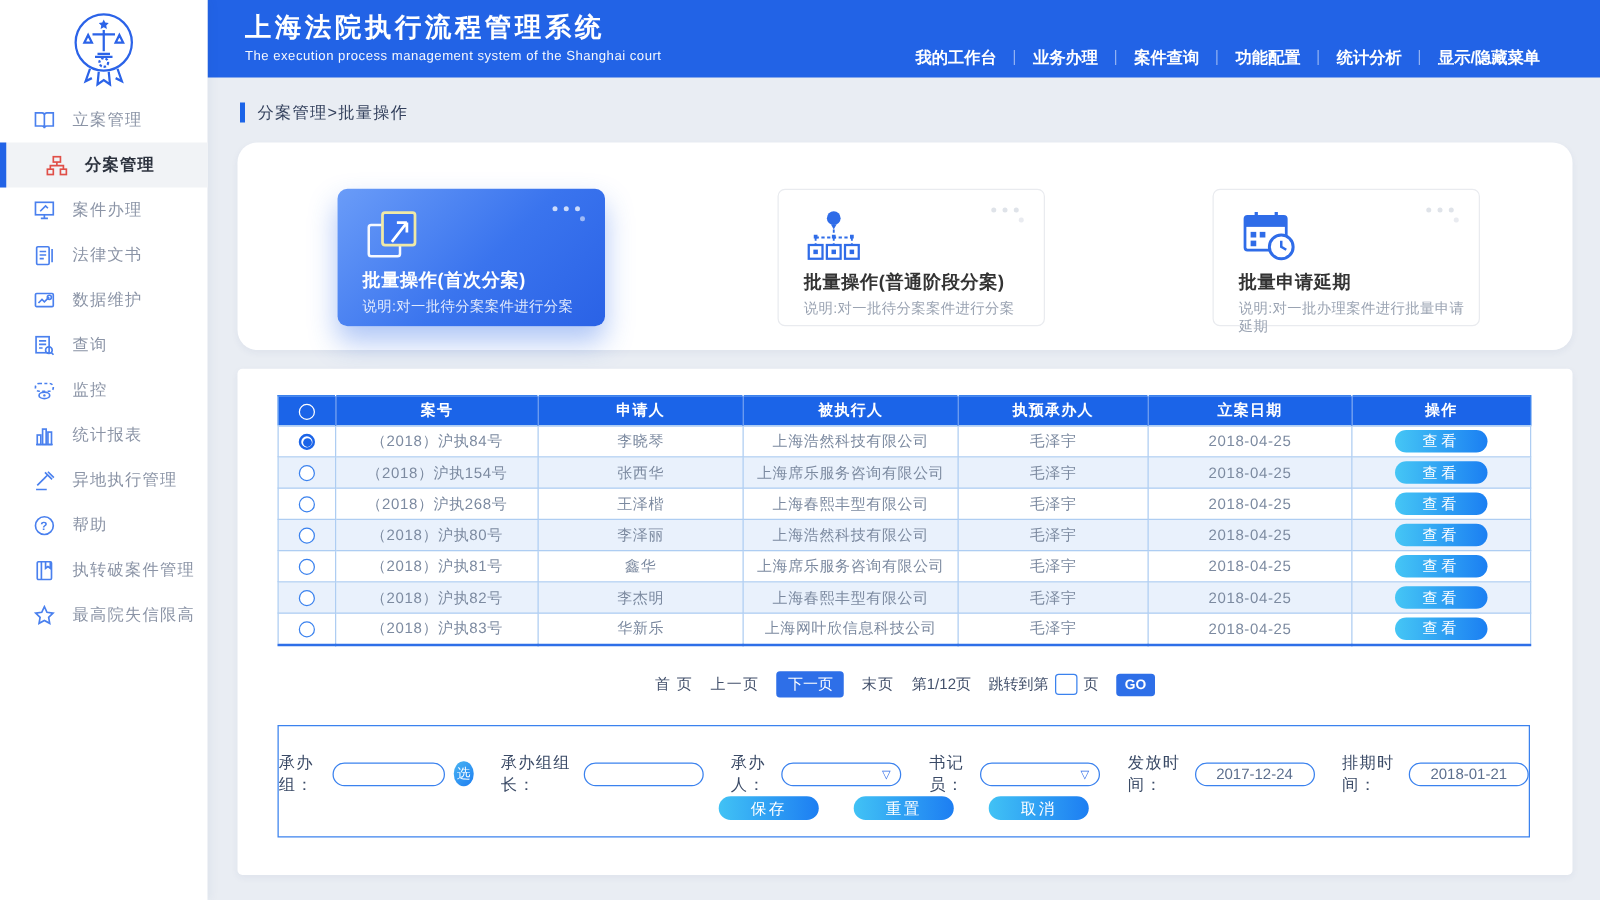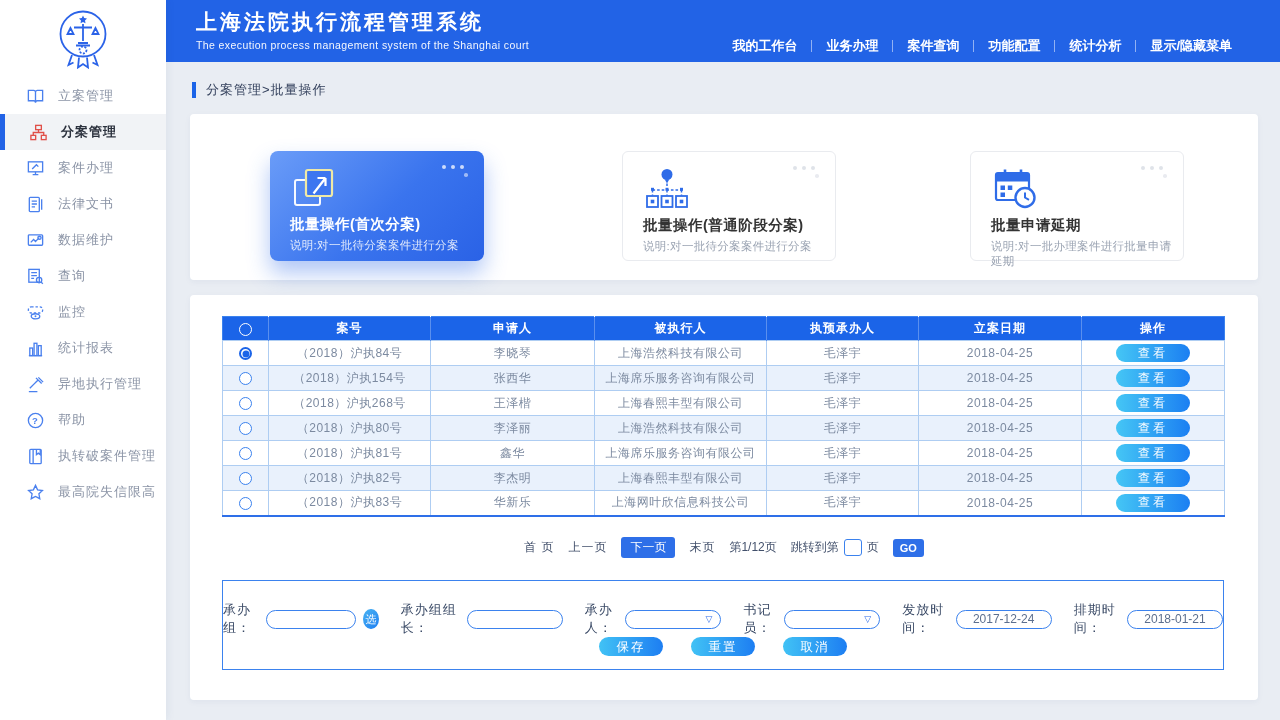--- a/index.html
+++ b/index.html
@@ -7,21 +7,21 @@
   body { font-family:"Liberation Sans","DejaVu Sans",sans-serif; background:#e9edf3; position:relative; }
 
   
   .sidebar { position:absolute; left:0; top:0; width:166px; height:720px; background:#fff;
              box-shadow:2px 0 8px rgba(30,60,120,.06); z-index:5; }
   .logo { height:74px; display:flex; align-items:center; justify-content:center; padding-top:4px; }
   .menu { margin-top:4px; }
   .menu-item { height:36px; display:flex; align-items:center; padding-left:26px; gap:13px;
                color:#8b94a6; font-size:13px; cursor:pointer; letter-spacing:1px; }
   .menu-item .mi-icon { width:19px; height:19px; color:#4a80ee; flex:0 0 19px; display:flex; }
-  .menu-item.active { background:#f1f3f6; border-left:5px solid #2263e6; padding-left:24px;
+  .menu-item.active { background:#f1f3f6; border-left:5px solid #2263e6; padding-left:31px;
                       color:#2c323e; font-weight:bold; }
   .menu-item.active .mi-icon { color:#e04f48; }
   .mi-icon svg { width:100%; height:100%; }
 
   
   .topbar { position:absolute; left:166px; top:0; right:0; height:62px; background:#2263e6; color:#fff; }
   .brand { position:absolute; left:30px; top:8px; }
   .brand h1 { font-size:21px; font-weight:bold; letter-spacing:3px; }
   .brand p  { font-size:10.5px; letter-spacing:.4px; margin-top:3px; opacity:.95; }
   .user-badge { position:absolute; right:34px; top:9px; display:flex; align-items:center; gap:10px;
@@ -31,21 +31,21 @@
   .topnav .tn-item { padding:0 14px; cursor:pointer; white-space:nowrap; }
   .topnav .tn-div { width:1px; height:12px; background:rgba(255,255,255,.5); }
 
   
   .breadcrumb { position:absolute; left:192px; top:81px; display:flex; align-items:center; }
   .bc-bar { width:4px; height:16px; background:#1b64e8; }
   .bc-text { margin-left:10px; font-size:13px; color:#33405c; letter-spacing:1px; }
 
   
   .cards-panel { position:absolute; left:190px; top:114px; width:1068px; height:166px; background:#fff;
-                 border-radius:4px; box-shadow:0 2px 6px rgba(30,60,120,.05); }
+                 border-radius:16px; box-shadow:0 2px 6px rgba(30,60,120,.05); }
   .card { position:absolute; top:37px; width:214px; height:110px; border-radius:6px; background:#fff;
           border:1px solid #e9ebef; cursor:pointer; }
   .card.c1 { left:80px; }
   .card.c2 { left:432px; }
   .card.c3 { left:780px; }
   .card.active { background:linear-gradient(135deg,#6a9cf8 0%,#3a74ee 55%,#2a62e6 100%);
                  border:none; border-radius:8px; box-shadow:0 12px 22px rgba(46,104,232,.38); }
   .card-icon { position:absolute; left:20px; top:14px; width:48px; height:46px; }
   .card-icon svg { width:100%; height:100%; }
   .card-title { position:absolute; left:20px; top:64px; font-size:14.5px; font-weight:bold; color:#333;
@@ -101,21 +101,21 @@
   .field { display:flex; align-items:center; }
   .field label { font-size:13px; color:#3a4a66; letter-spacing:1px; }
   .f-input-wrap { position:relative; display:inline-flex; align-items:center; }
   .f-input { width:96px; height:19px; border:1px solid #3b82ee; border-radius:10px; outline:none;
              font-size:12px; color:#5c6f8e; text-align:center; background:#fff; font-family:inherit; }
   .f-caret { position:absolute; right:9px; font-size:9px; color:#2f6ce8; pointer-events:none; }
   .pick-btn { width:20px; height:20px; border-radius:50%; border:none; margin-left:7px; color:#fff;
               font-size:11px; cursor:pointer; background:linear-gradient(135deg,#4ab4f2,#1d7ef2);
               line-height:20px; text-align:center; font-family:inherit; }
   .form-actions { position:absolute; top:56px; left:0; right:0; display:flex; justify-content:center; gap:28px; }
-  .action-btn { width:64px; height:19px; border:none; border-radius:10px; color:#fff; font-size:12.5px;
+  .action-btn { width:80px; height:19px; border:none; border-radius:10px; color:#fff; font-size:12.5px;
                 letter-spacing:2px; cursor:pointer; line-height:18px;
                 background:linear-gradient(90deg,#41c2f5,#1d7ef2); font-family:inherit; }
 </style>
 </head>
 <body>
 
 <aside class="sidebar">
   <div class="logo">
     <svg width="56" height="64" viewBox="0 0 56 64" fill="none" stroke="#2b63e8" stroke-width="1.8">
       <circle cx="28" cy="27" r="22.5"></circle>

